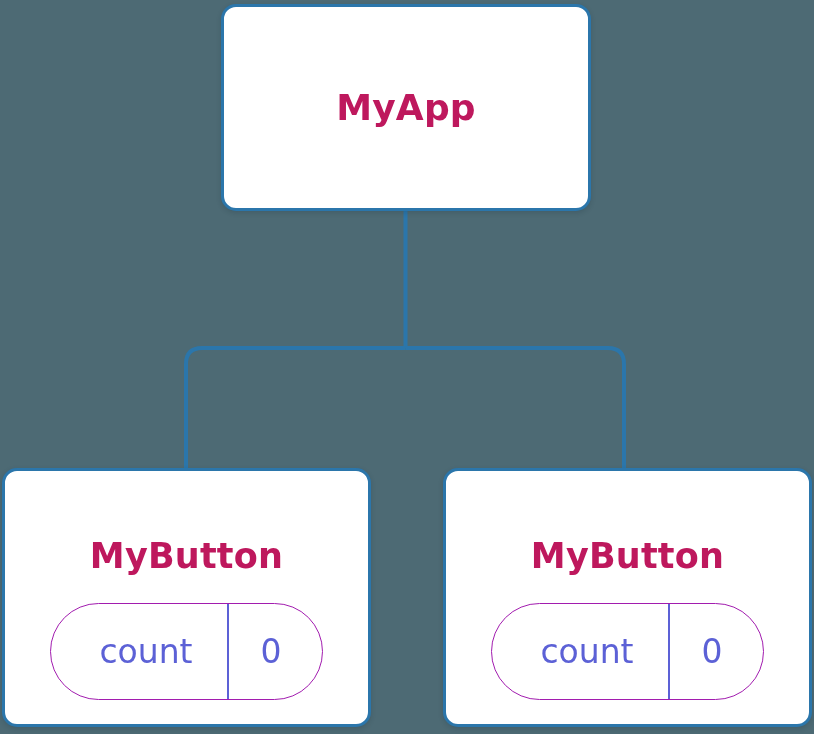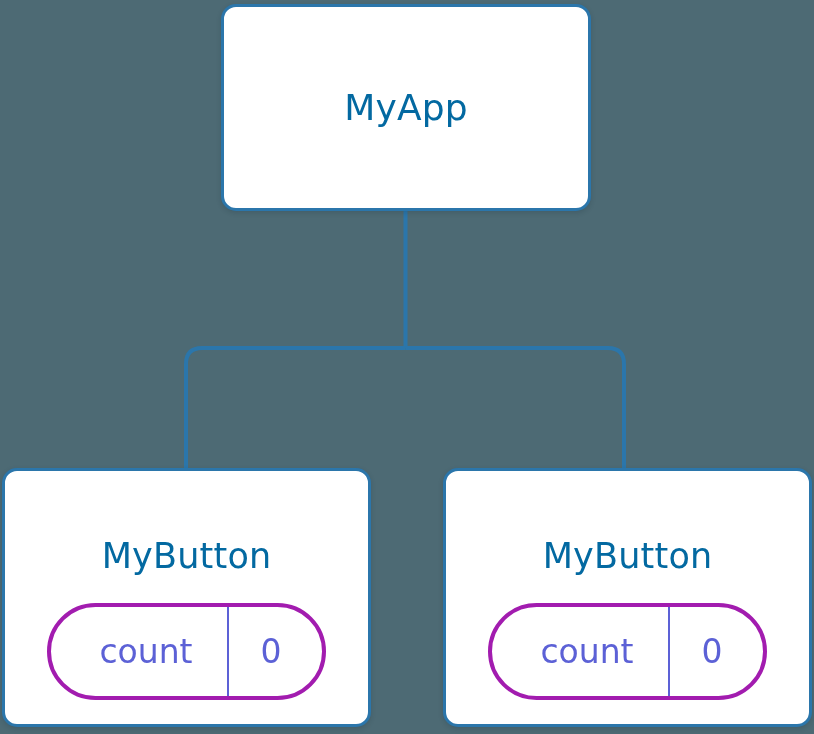--- a/index.html
+++ b/index.html
@@ -63,44 +63,44 @@
   }
 
   .node-child-right {
     left: 443px;
     top: 468px;
     width: 369px;
     height: 259px;
   }
 
   .node-title {
-    color: #0369a1;
+    color: #be185d;
     font-size: 35px;
-    font-weight: 400;
+    font-weight: 700;
     letter-spacing: 0.2px;
     line-height: 1;
     white-space: nowrap;
   }
 
   .node-root .node-title {
     font-size: 36px;
   }
 
   .node-child-left .node-title,
   .node-child-right .node-title {
     margin-top: 68px;
   }
 
   
   .state-pill {
     margin-top: 29px;
     display: flex;
     align-items: stretch;
     height: 97px;
-    border: 4px solid #a21caf;
+    border: 1px solid #a21caf;
     border-radius: 49px;
     box-sizing: border-box;
     overflow: hidden;
     background: #ffffff;
   }
 
   .state-key {
     display: flex;
     align-items: center;
     justify-content: center;

